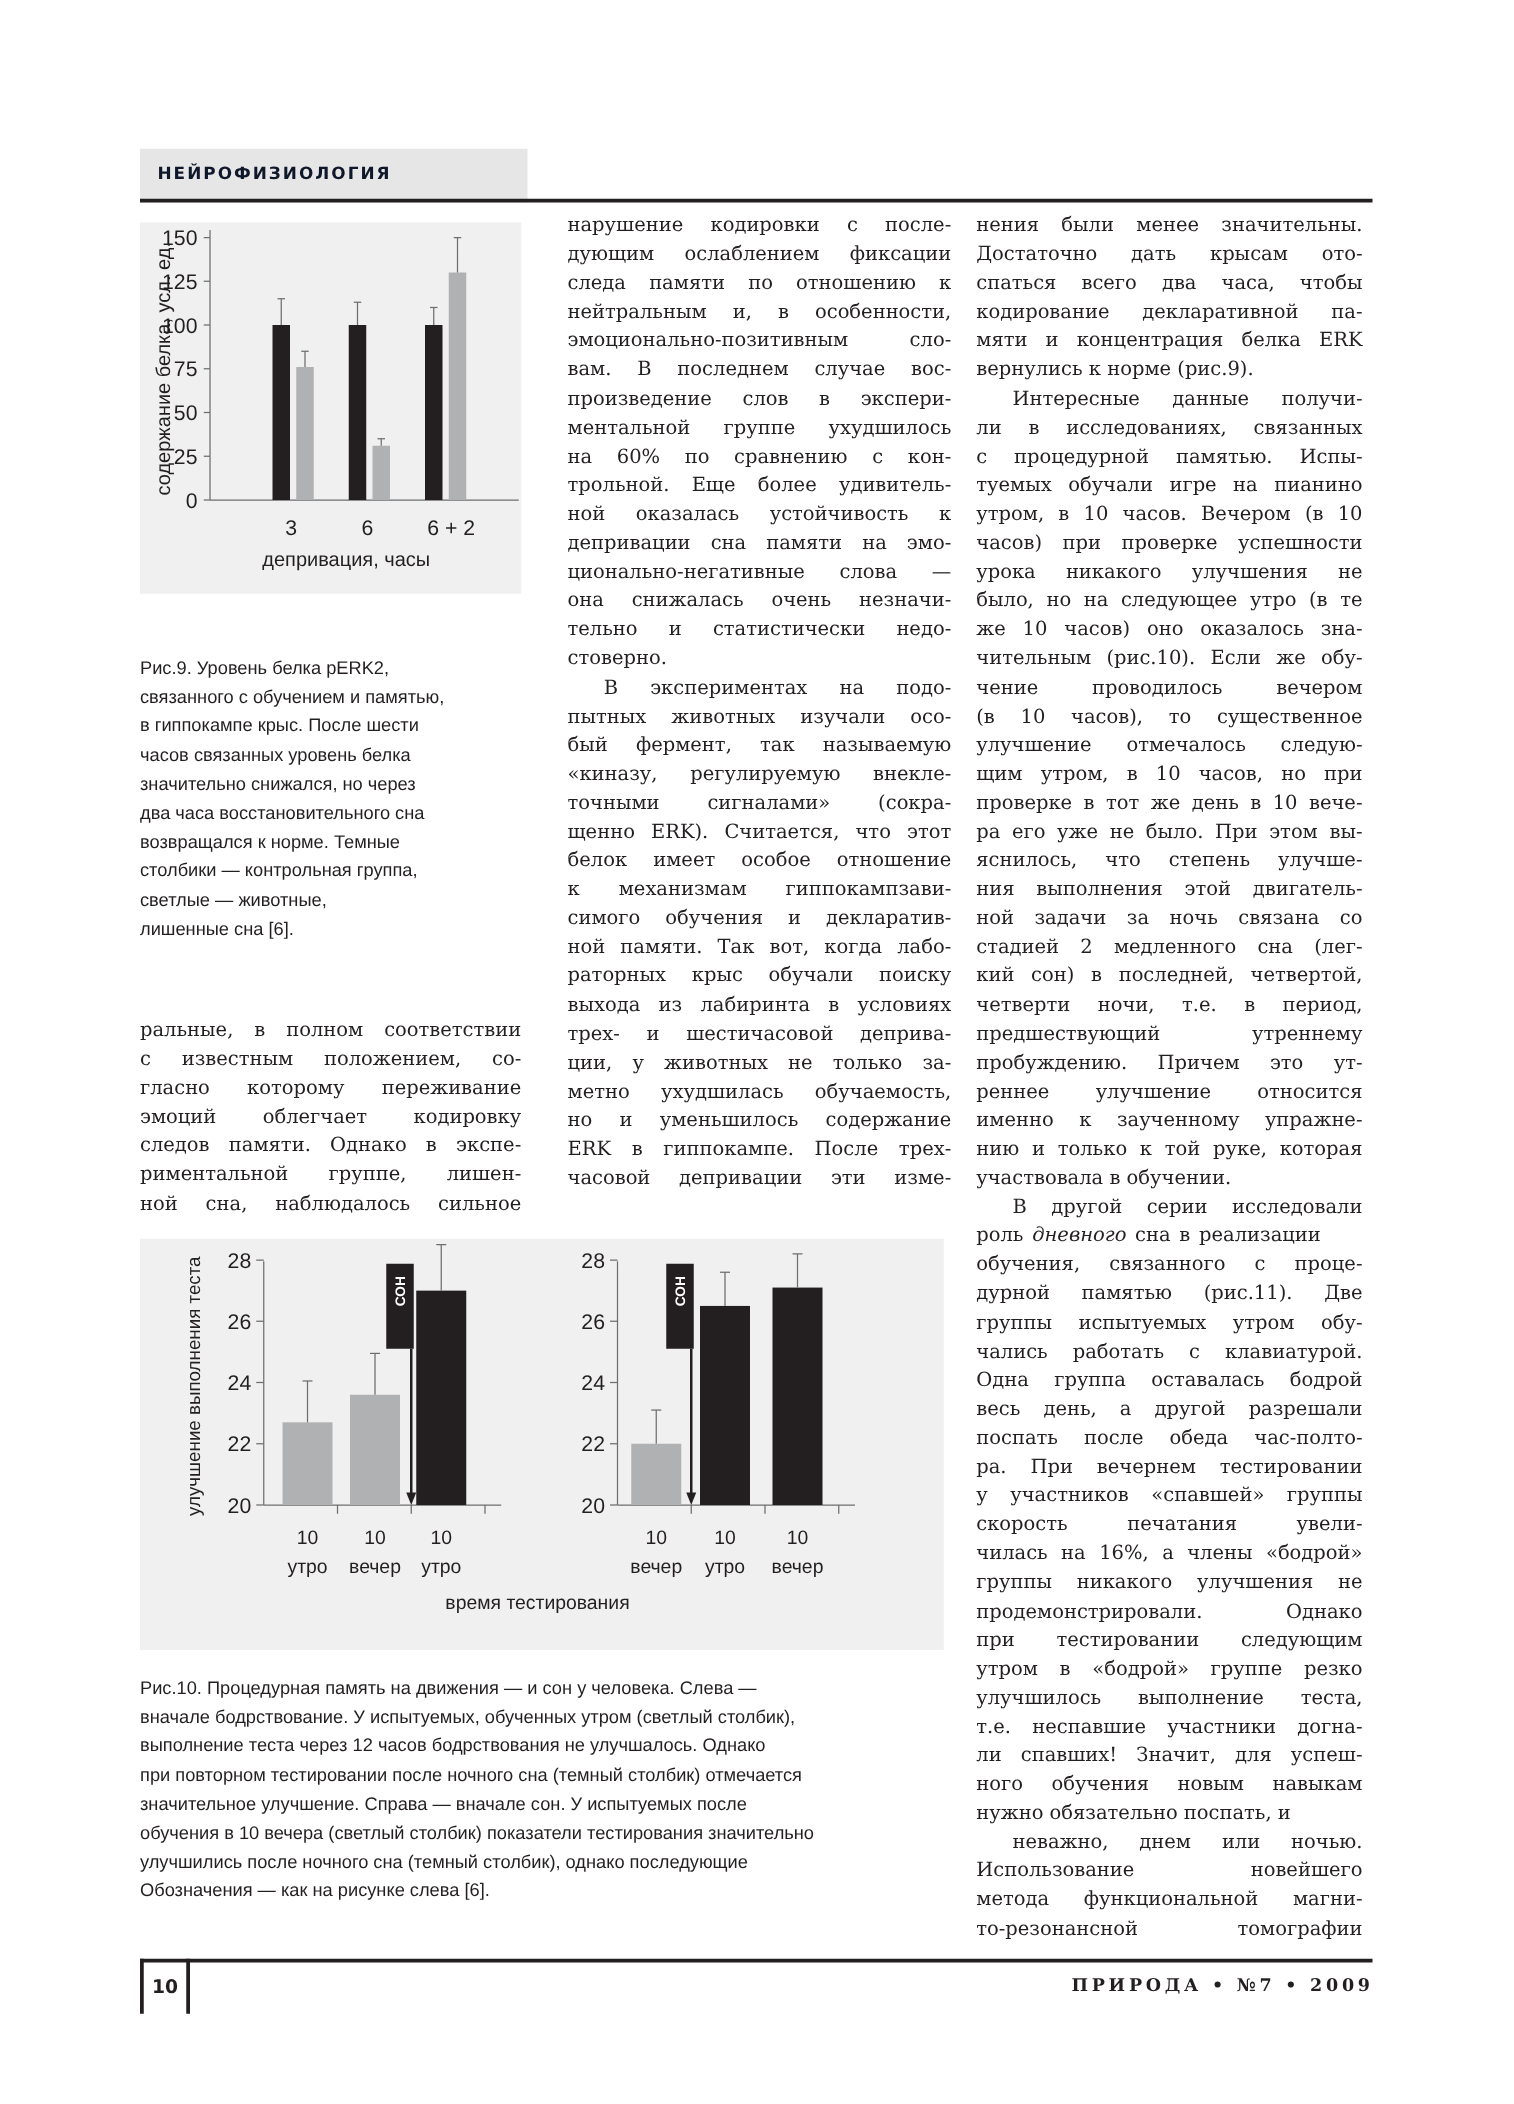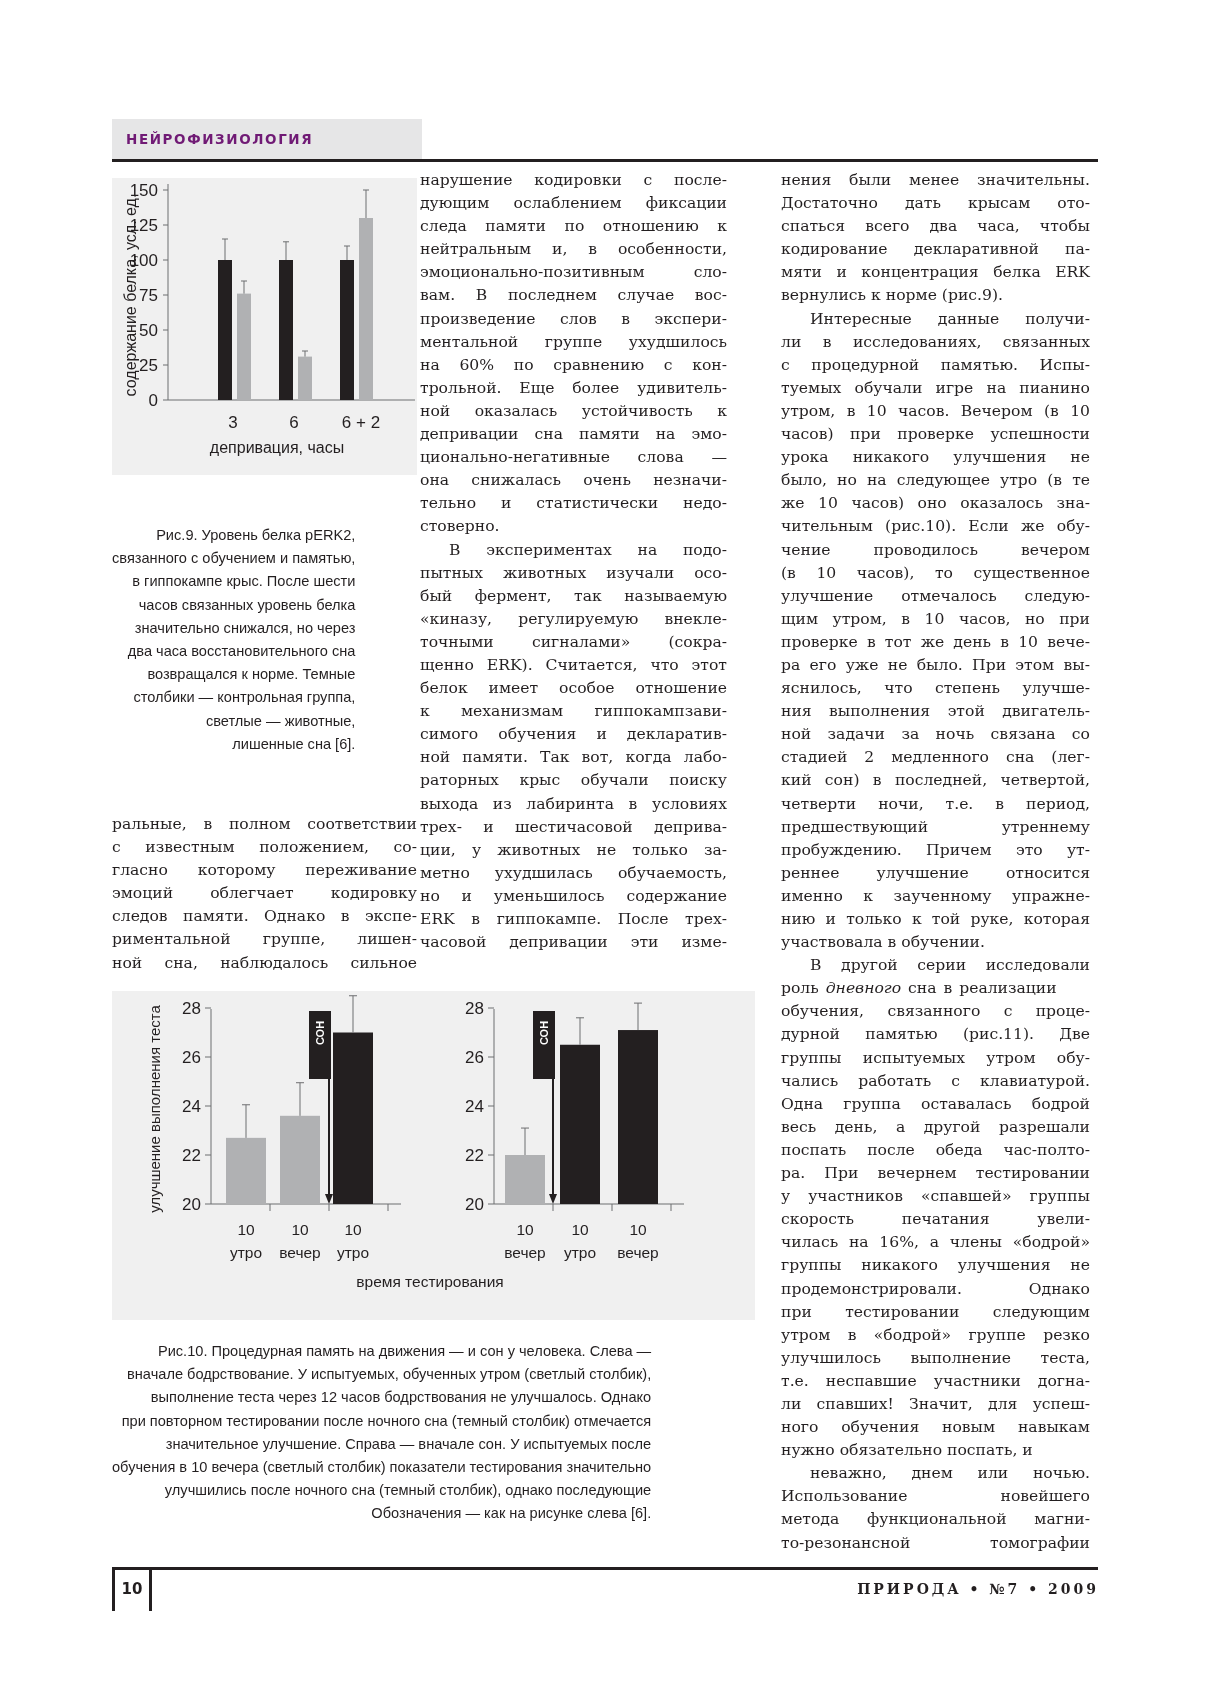--- a/index.html
+++ b/index.html
@@ -1,25 +1,25 @@
 <!DOCTYPE html>
 <html><head>
 <meta charset="utf-8">
 <style>
   html, body { margin: 0; padding: 0; background: #ffffff; }
   body { width: 1211px; height: 1683px; position: relative; overflow: hidden; font-family: "DejaVu Serif", serif; color: #231f20; }
   .section-bar { position: absolute; left: 112px; top: 119px; width: 310px; height: 43px; background: #e6e6e7; }
-  .section-title { position: absolute; left: 126px; top: 131px; font-family: "DejaVu Sans", sans-serif; font-weight: bold; font-size: 13.5px; letter-spacing: 1.6px; color: #701a75; }
+  .section-title { position: absolute; left: 126px; top: 131px; font-family: "DejaVu Sans", sans-serif; font-weight: bold; font-size: 13.5px; letter-spacing: 1.6px; color: #0f172a; }
   .top-rule { position: absolute; left: 112px; top: 159px; width: 986px; height: 3px; background: #231f20; }
   .fig-box { position: absolute; background: #f0f0f0; }
   .col { position: absolute; font-size: 15.6px; line-height: 23.1px; text-align: justify; hyphens: manual; }
   .col .line { display: block; text-align: justify; text-align-last: justify; white-space: nowrap; }
   .col .line.last { text-align-last: left; }
   .caption { position: absolute; font-family: "Liberation Sans", sans-serif; font-size: 14.6px; line-height: 23.2px; color: #231f20; }
-  .caption span { display: block; white-space: nowrap; text-align: right; }
+  .caption span { display: block; white-space: nowrap; }
   .footer-rule { position: absolute; left: 112px; top: 1567px; width: 986px; height: 3px; background: #231f20; }
   .page-num-box { position: absolute; left: 112px; top: 1567px; width: 40px; height: 44px; border-left: 3px solid #231f20; border-right: 3px solid #231f20; box-sizing: border-box; }
   .page-num { position: absolute; left: 112px; top: 1580px; width: 40px; text-align: center; font-family: "DejaVu Sans", sans-serif; font-weight: bold; font-size: 15px; }
   .journal { position: absolute; right: 112px; top: 1581px; font-family: "DejaVu Serif", serif; font-weight: bold; font-size: 14px; letter-spacing: 3px; }
   svg text { font-family: "Liberation Sans", sans-serif; fill: #231f20; }
   em { font-style: italic; }
 </style>
 </head>
 <body>
 
@@ -86,21 +86,21 @@
 <div class="col" id="col1" style="left:112px; top:792px; width:305px;margin-top:21px;">
     <span class="line">ральные, в полном соответствии</span>
     <span class="line">с известным положением, со-</span>
     <span class="line">гласно которому переживание</span>
     <span class="line">эмоций облегчает кодировку</span>
     <span class="line">следов памяти. Однако в экспе-</span>
     <span class="line">риментальной группе, лишен-</span>
     <span class="line">ной сна, наблюдалось сильное</span>
   </div>
 
-<div class="col" id="col2" style="left:420px; top:169px; width:307px;">
+<div class="col" id="col2" style="left:454px; top:169px; width:307px;">
     <span class="line">нарушение кодировки с после-</span>
     <span class="line">дующим ослаблением фиксации</span>
     <span class="line">следа памяти по отношению к</span>
     <span class="line">нейтральным и, в особенности,</span>
     <span class="line">эмоционально-позитивным сло-</span>
     <span class="line">вам. В последнем случае вос-</span>
     <span class="line">произведение слов в экспери-</span>
     <span class="line">ментальной группе ухудшилось</span>
     <span class="line">на 60% по сравнению с кон-</span>
     <span class="line">трольной. Еще более удивитель-</span>

